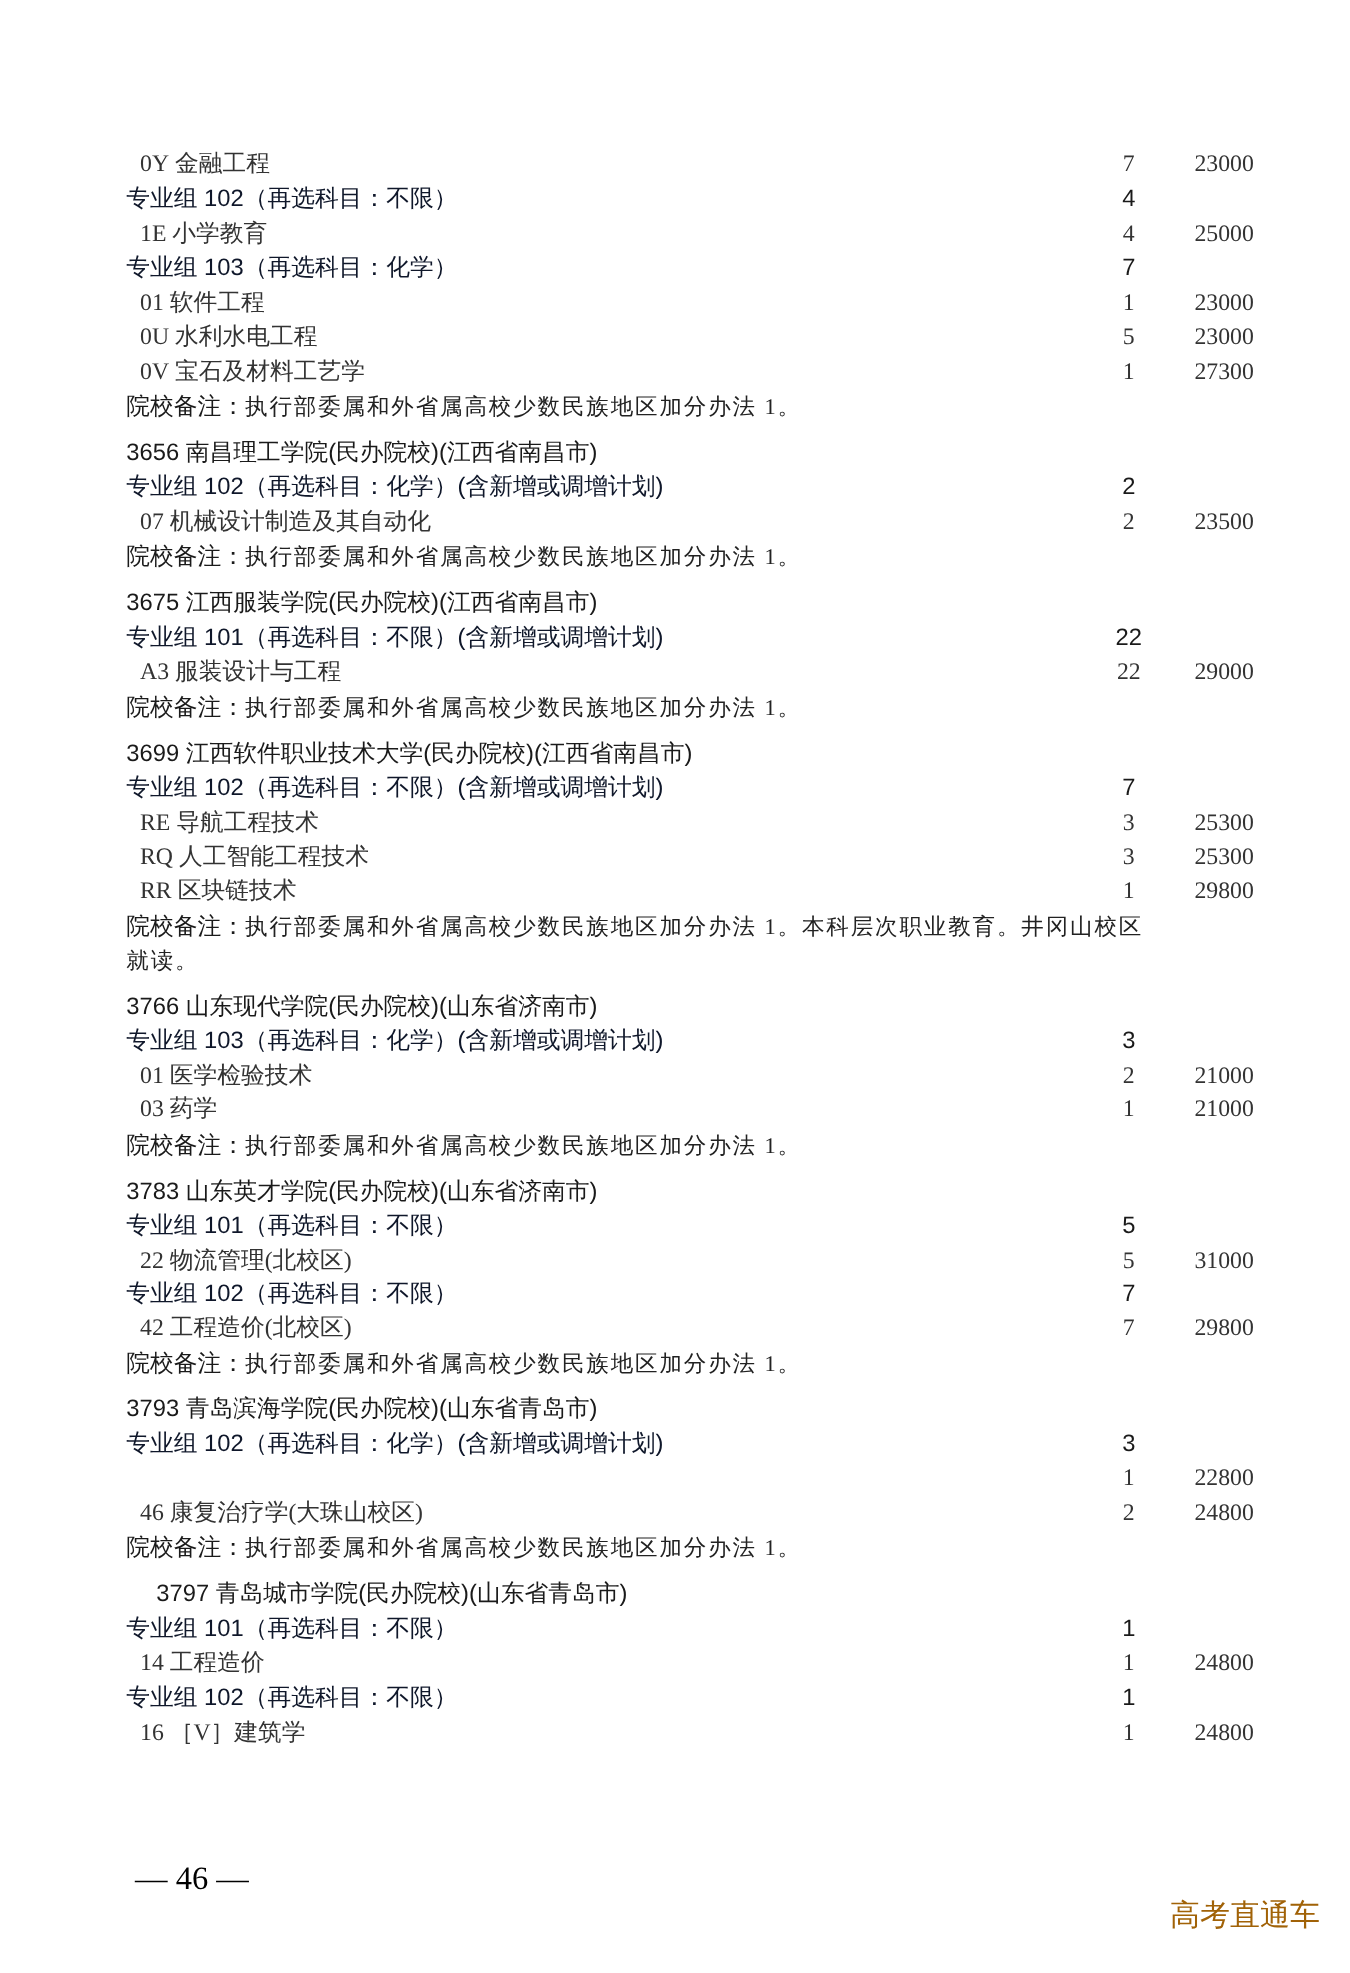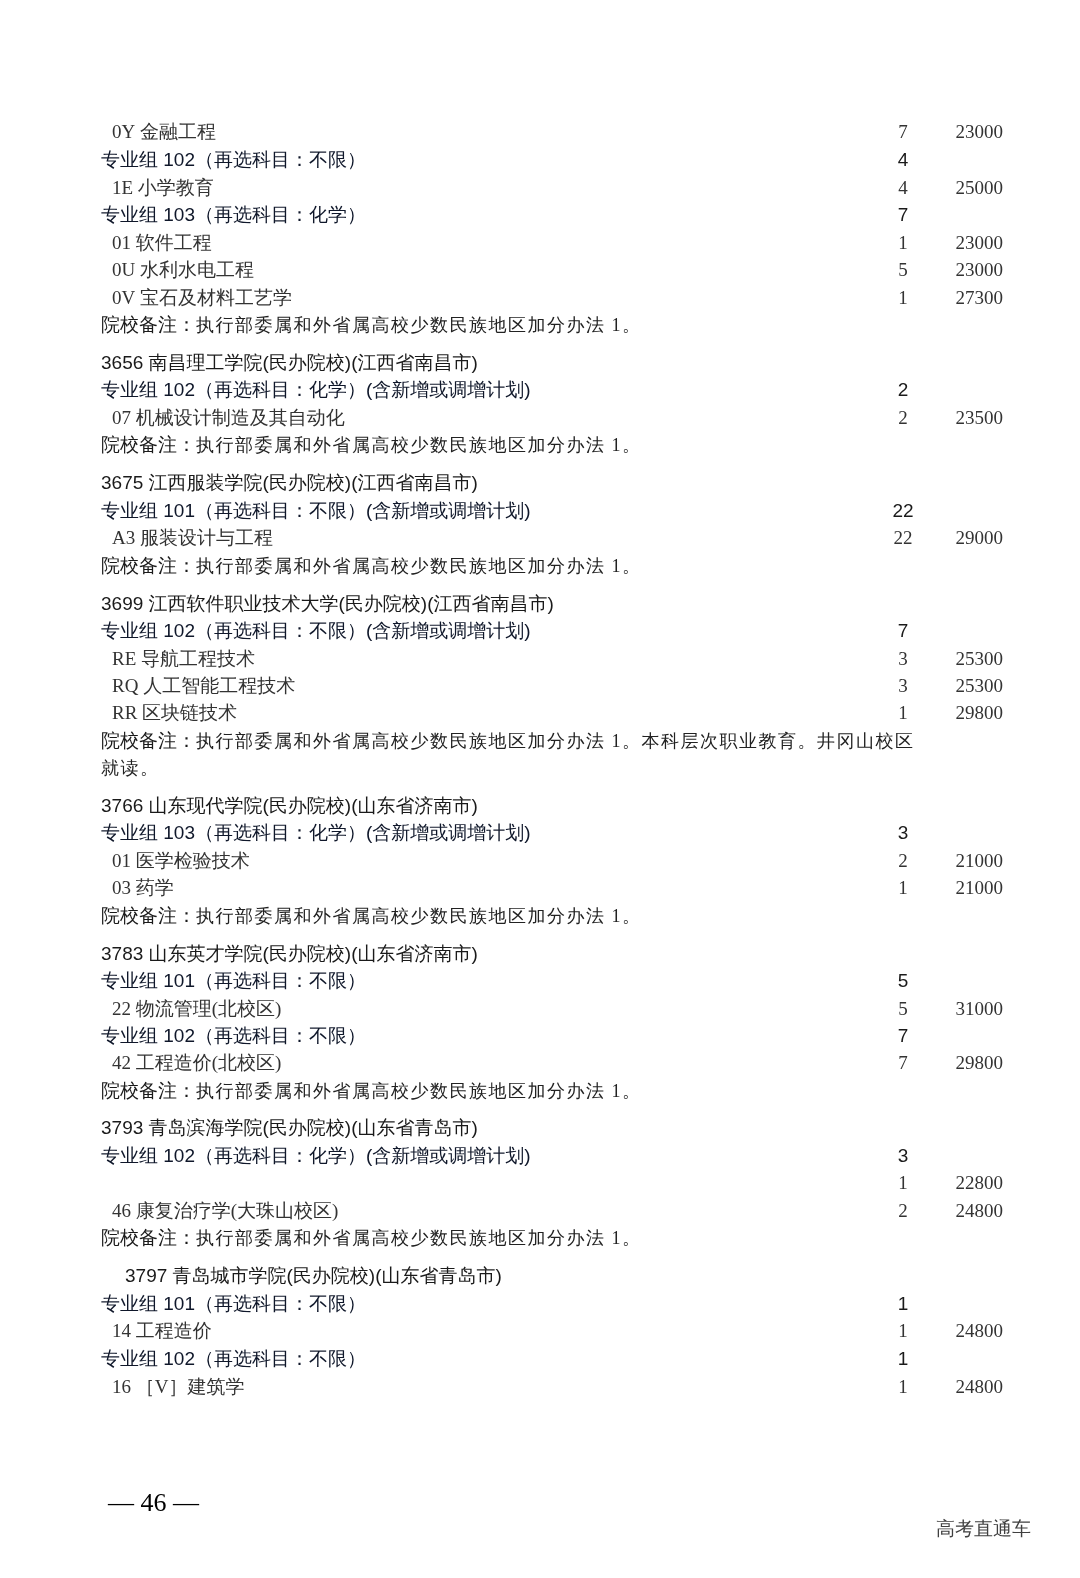--- a/index.html
+++ b/index.html
@@ -9,21 +9,21 @@
   .school { left: 88px; font-family: "Liberation Sans", "DejaVu Sans", sans-serif; font-size: 19px; color: #1a1a1a; }
   .group { left: 88px; font-family: "Liberation Sans", "DejaVu Sans", sans-serif; font-size: 19px; color: #0f172a; }
   .major { left: 99px; font-family: "Liberation Serif", "DejaVu Serif", serif; font-size: 19px; color: #333; }
   .note { left: 88px; font-family: "Liberation Serif", "DejaVu Serif", serif; font-size: 18px; color: #222; letter-spacing: 1.5px; }
   .note .label { font-family: "Liberation Sans", "DejaVu Sans", sans-serif; font-size: 19px; letter-spacing: 0; color: #1a1a1a; }
   .note2 { left: 88px; font-family: "Liberation Serif", "DejaVu Serif", serif; font-size: 18px; color: #222; letter-spacing: 1.5px; }
   .count { position: absolute; top: 0; left: 876px; width: 28px; text-align: center; font-family: "Liberation Serif", "DejaVu Serif", serif; font-size: 19px; color: #333; }
   .count.g { font-family: "Liberation Sans", "DejaVu Sans", sans-serif; color: #1a1a1a; }
   .fee { position: absolute; top: 0; left: 930px; width: 60px; text-align: right; font-family: "Liberation Serif", "DejaVu Serif", serif; font-size: 19px; color: #333; }
   .pageno { position: absolute; left: 88px; top: 1488px; font-family: Liberation Serif, serif; font-size: 26px; color: #000000; margin-left: 20px; }
-  .watermark { position: absolute; left: 936px; top: 1516px; font-family: "Liberation Sans", "DejaVu Sans", sans-serif; font-size: 19px; color: #404040; }
+  .watermark { position: absolute; left: 936px; top: 1516px; font-family: "Liberation Sans", "DejaVu Sans", sans-serif; font-size: 24px; color: #a16207; }
 </style>
 </head>
 <body>
 
 <div id="doc">
     <div class="line" style="top: 118px;">
       <span class="txt major"><span>0Y</span>&nbsp;<span>金融工程</span></span>
       <span class="count">7</span>
       <span class="fee">23000</span>
     </div>

